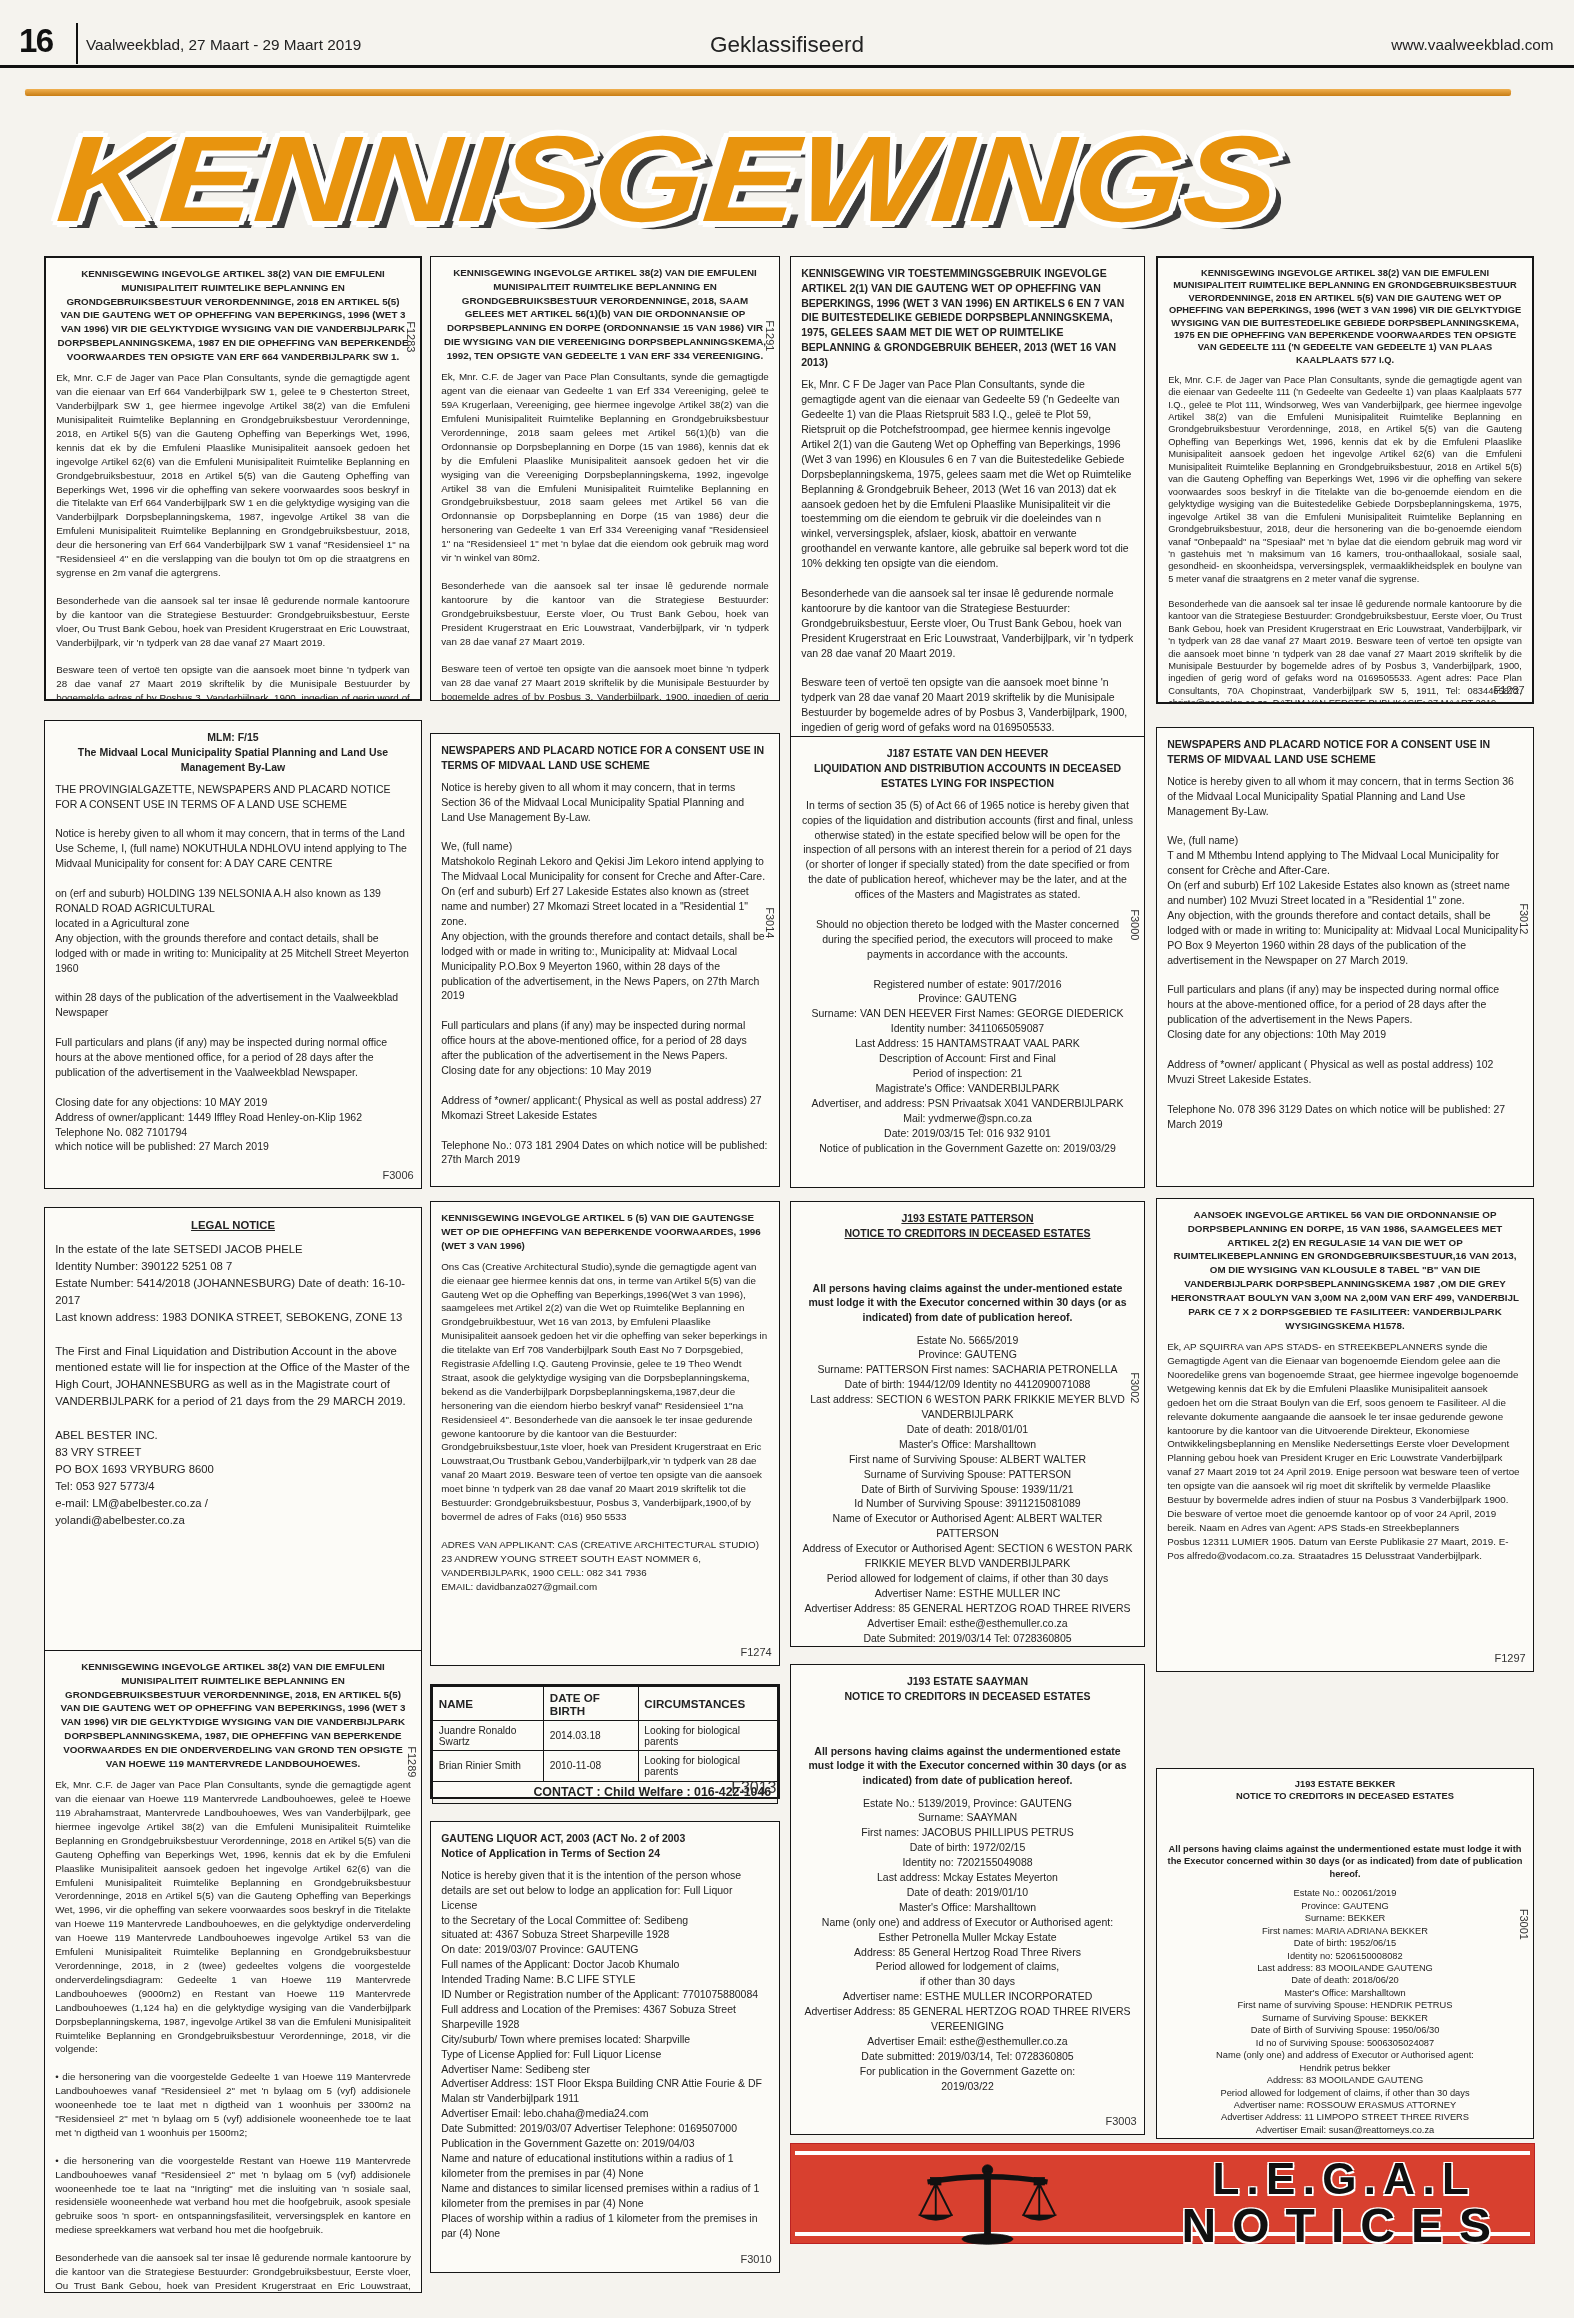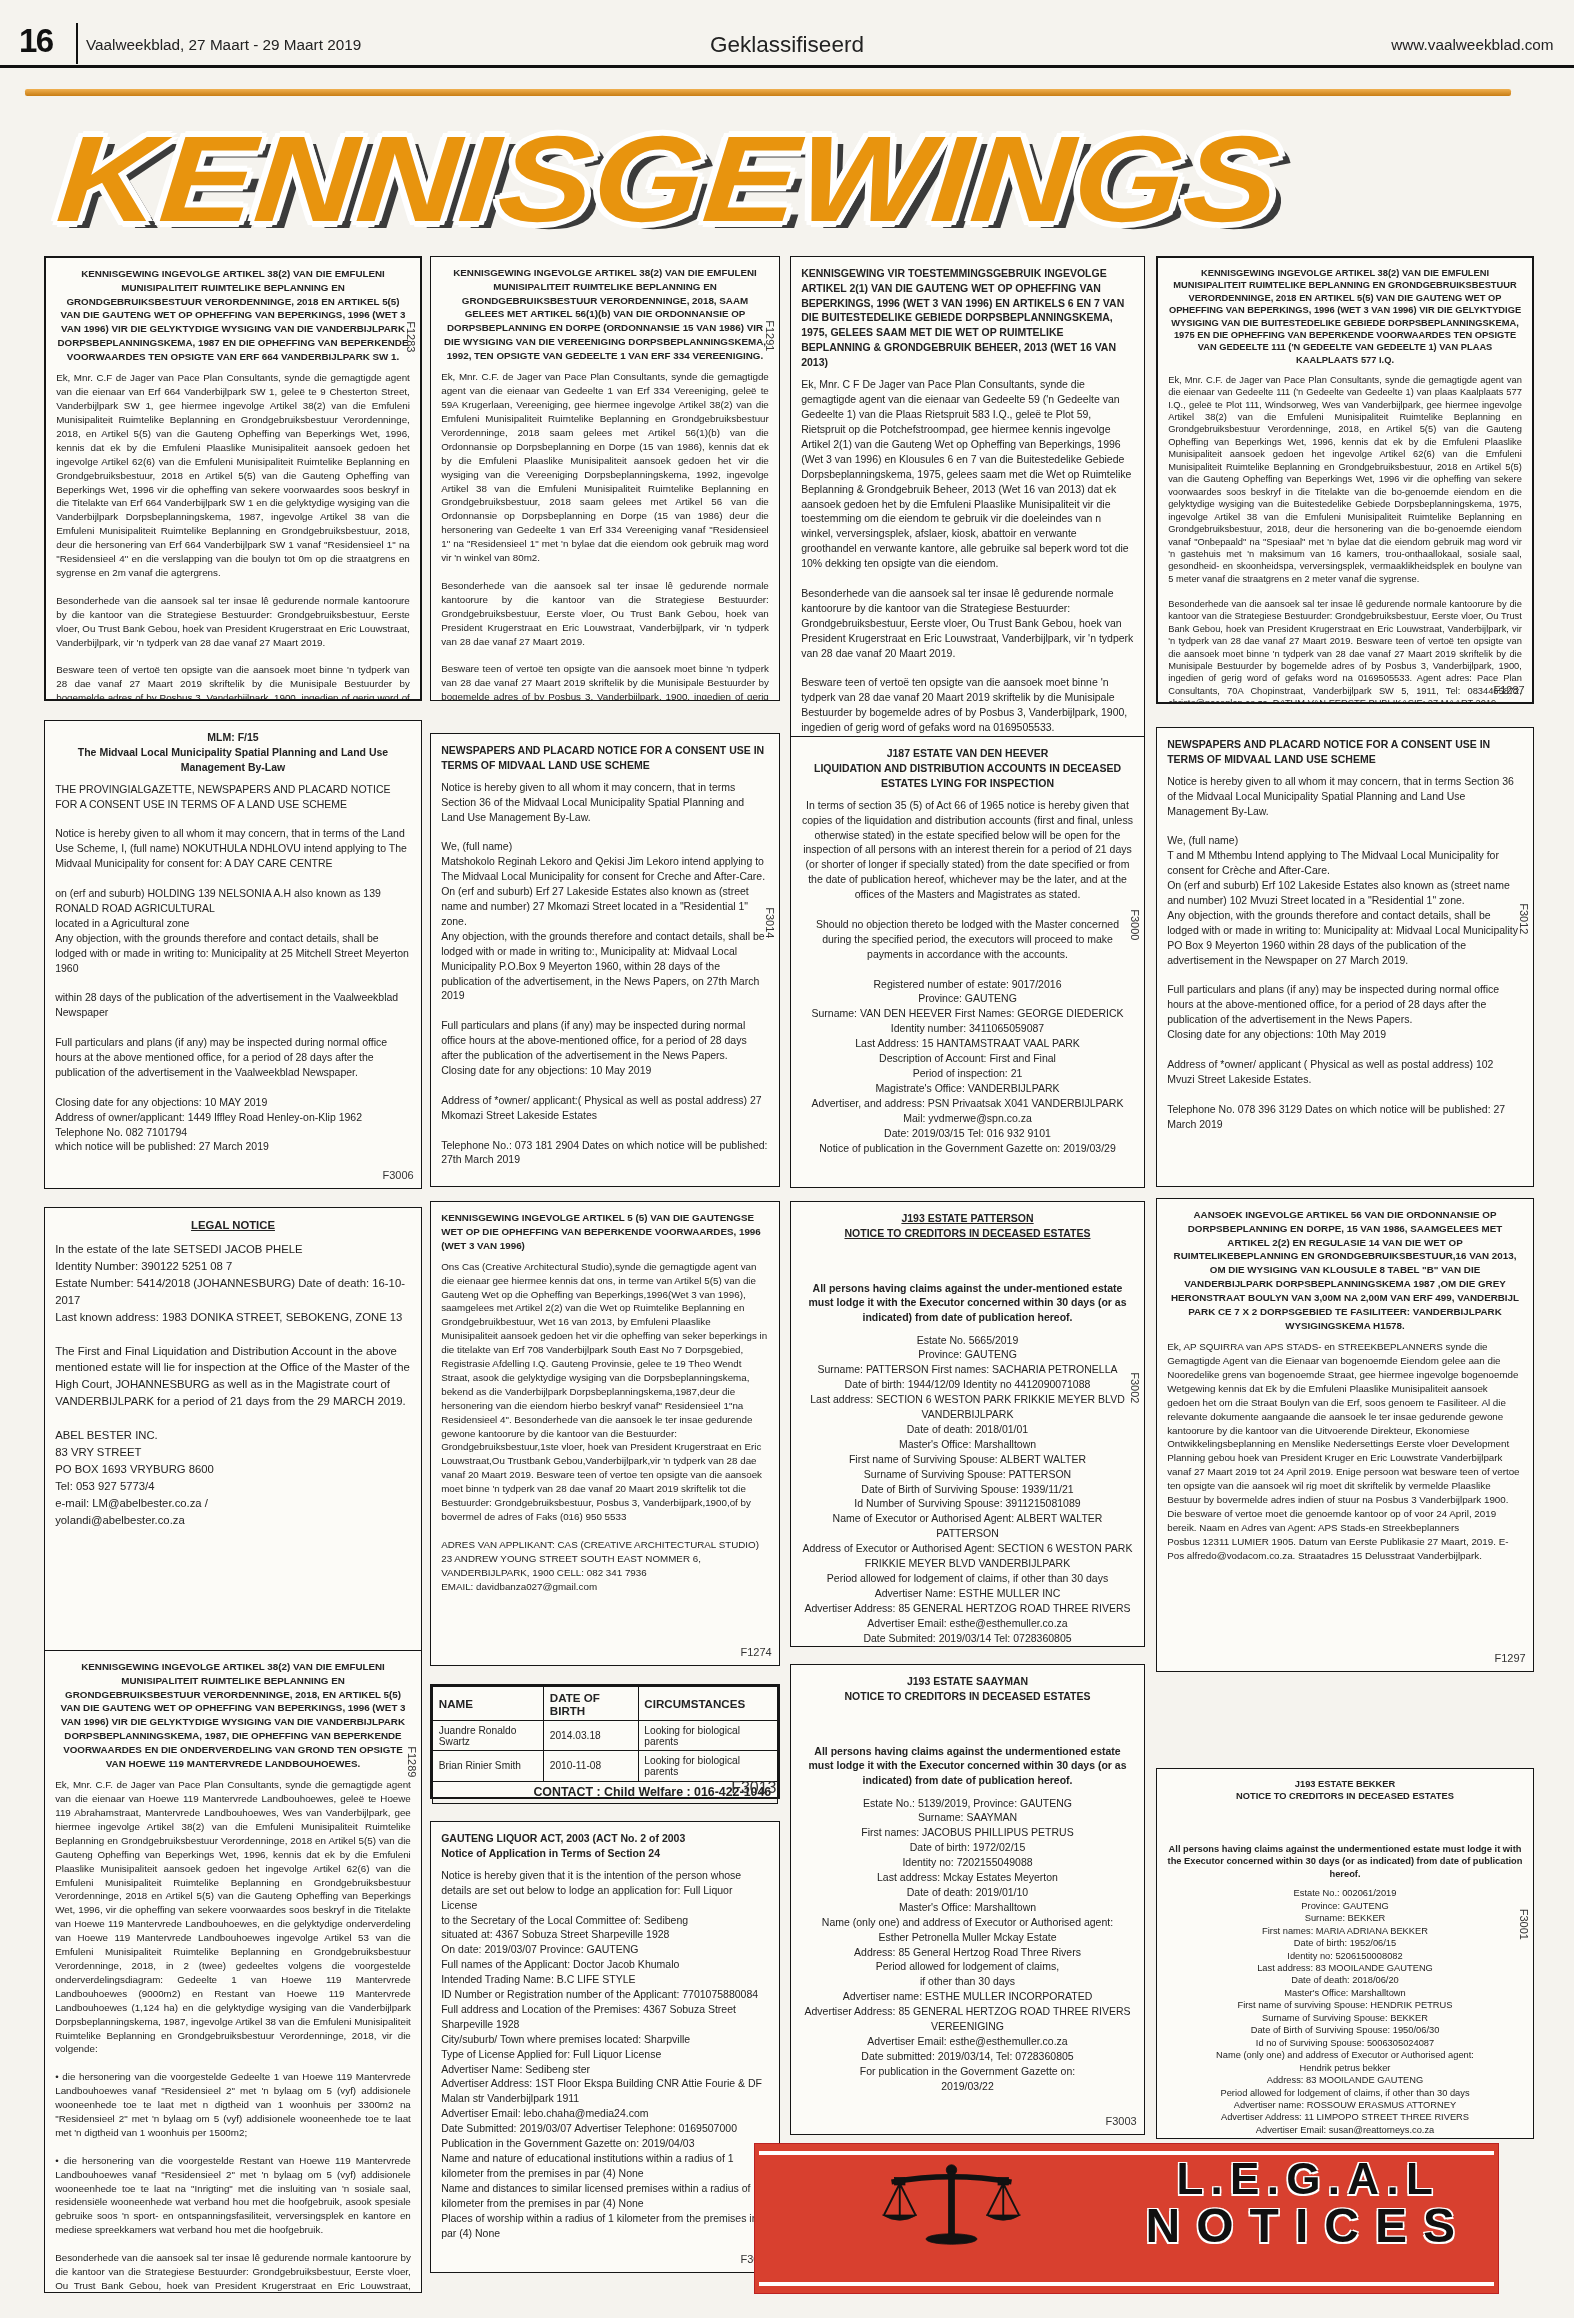--- a/index.html
+++ b/index.html
@@ -358,21 +358,21 @@
 Address: 83 MOOILANDE GAUTENG
 Period allowed for lodgement of claims, if other than 30 days
 Advertiser name: ROSSOUW ERASMUS ATTORNEY
 Advertiser Address: 11 LIMPOPO STREET THREE RIVERS
 Advertiser Email: susan@reattorneys.co.za
 Date submitted: 2019/03/12 Tel: 0728360805
 For publication in the Government Gazette on: 2019/03/22</div>
     <span class="ref rot">F3001</span>
   </div>
 
-  <div class="lbanner" style="left:754px;top:2143px;width:745px;height:151px;">
+  <div class="lbanner" style="left:790px;top:2143px;width:745px;height:101px;">
     <div class="lb-stripe top"></div>
     <div class="lb-stripe bot"></div>
     <svg class="lb-icon" viewBox="0 0 200 120">
       <g stroke="#111" fill="#111">
         <circle cx="100" cy="12" r="7"></circle>
         <rect x="96" y="14" width="8" height="86"></rect>
         <ellipse cx="100" cy="104" rx="34" ry="7"></ellipse>
         <path d="M20 28 Q100 14 180 28" stroke-width="7" fill="none"></path>
         <rect x="24" y="22" width="14" height="10"></rect>
         <rect x="162" y="22" width="14" height="10"></rect>

